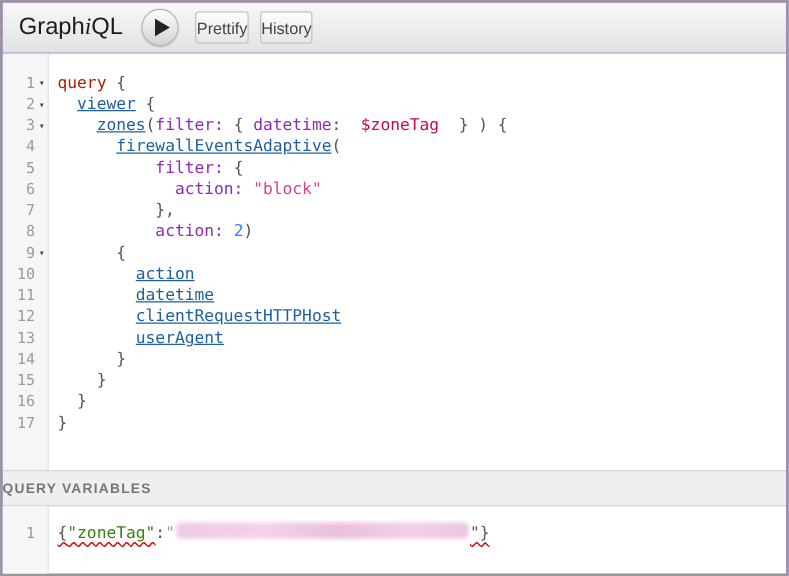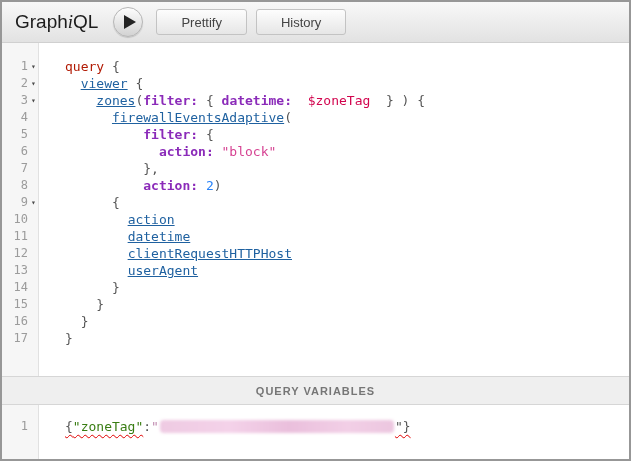--- a/index.html
+++ b/index.html
@@ -20,53 +20,53 @@
     width:30px;height:30px;border-radius:50%;
     background:linear-gradient(#fdfdfd,#d2d2d2);
     border:1px solid #b6b6b6;display:flex;align-items:center;justify-content:center;
     margin-right:13px;padding:0;cursor:pointer;box-shadow:0 1px 1px rgba(0,0,0,0.15);
   }
   .play-tri{
     width:0;height:0;border-left:12px solid #232323;
     border-top:7px solid transparent;border-bottom:7px solid transparent;margin-left:4px;
   }
   .toolbar-btn{
-    height:26px;padding:0 24px;margin-right:9px;
+    height:26px;padding:0 0;margin-right:9px;
     background:linear-gradient(#fdfdfd,#e6e6e6);
     border:1px solid #c3c3c3;border-radius:3px;
     font-family:"Liberation Sans",sans-serif;font-size:13px;color:#444;cursor:pointer;
   }
   
   .query-editor{
     flex:1 1 auto;position:relative;background:#fff;overflow:hidden;
     padding-top:15px;
     font-family:"DejaVu Sans Mono",monospace;font-size:13px;line-height:17px;
   }
   .gutter-bg{
     position:absolute;left:0;top:0;bottom:0;width:36px;
     background:#f6f6f6;border-right:1px solid #e1e1e1;
   }
   .code-line{display:flex;height:17px;position:relative;}
   .line-gutter{flex:0 0 37px;width:37px;display:flex;}
   .line-num{width:26px;text-align:right;color:#9b9b9b;font-size:12px;line-height:17px;}
   .fold-arrow{width:11px;text-align:center;font-size:8px;line-height:17px;color:#4a4a4a;cursor:pointer;}
-  .line-code{white-space:pre;padding-left:7px;margin-left:19px;}
+  .line-code{white-space:pre;padding-left:7px;}
   .tok-k{color:var(--c-keyword,#B11A04);}
   .tok-p{color:var(--c-field,#1F61A0);text-decoration:underline;}
-  .tok-a{color:var(--c-argument,#8B2BB9);font-weight:bold;}
+  .tok-a{color:var(--c-argument,#8B2BB9);}
   .tok-v{color:var(--c-variable,#D2054E);}
   .tok-s{color:var(--c-string,#D64292);}
   .tok-n{color:var(--c-number,#2882F9);}
   .tok-pu{color:var(--c-punctuation,#555555);}
   
   .vars-title{
     flex:0 0 27px;height:27px;background:#efefef;
     border-top:1px solid #d6d6d6;border-bottom:1px solid #d6d6d6;
     display:flex;align-items:center;
-    color:#767676;font-size:11px;font-weight:bold;letter-spacing:1px;justify-content:center;
+    color:#767676;font-size:11px;font-weight:bold;letter-spacing:1px;
   }
   .vars-editor{
     flex:0 0 auto;height:41px;position:relative;background:#fff;
     padding-top:13px;
     font-family:"DejaVu Sans Mono",monospace;font-size:13px;line-height:17px;
   }
   .squiggle{
     text-decoration:underline;
     text-decoration-style:wavy;
     text-decoration-color:var(--c-lint_underline,#e00000);

